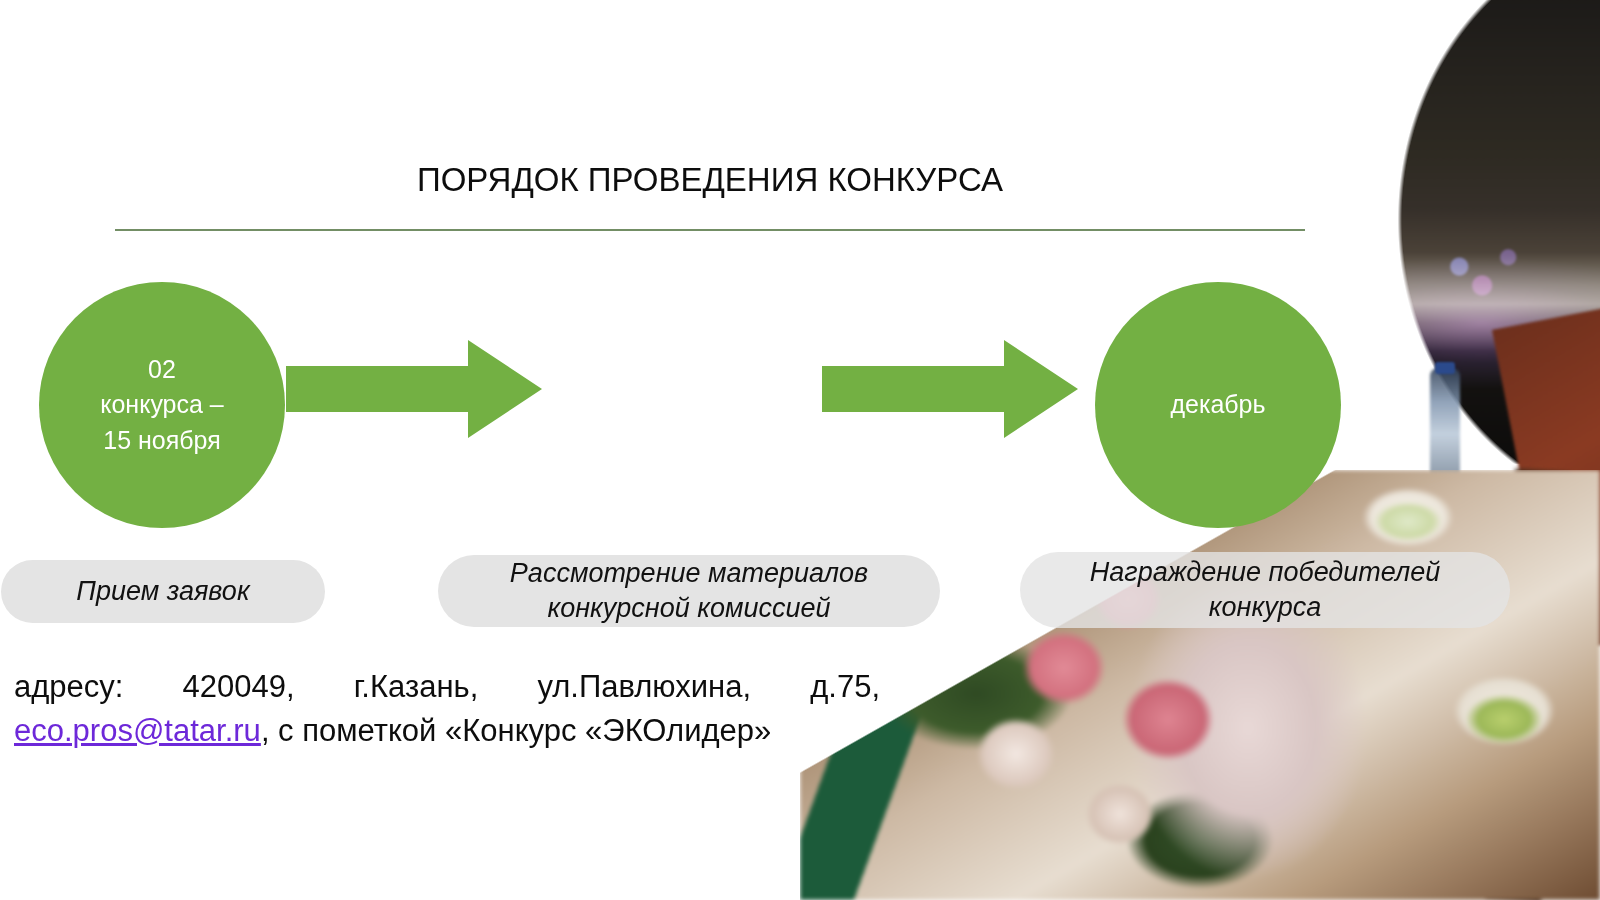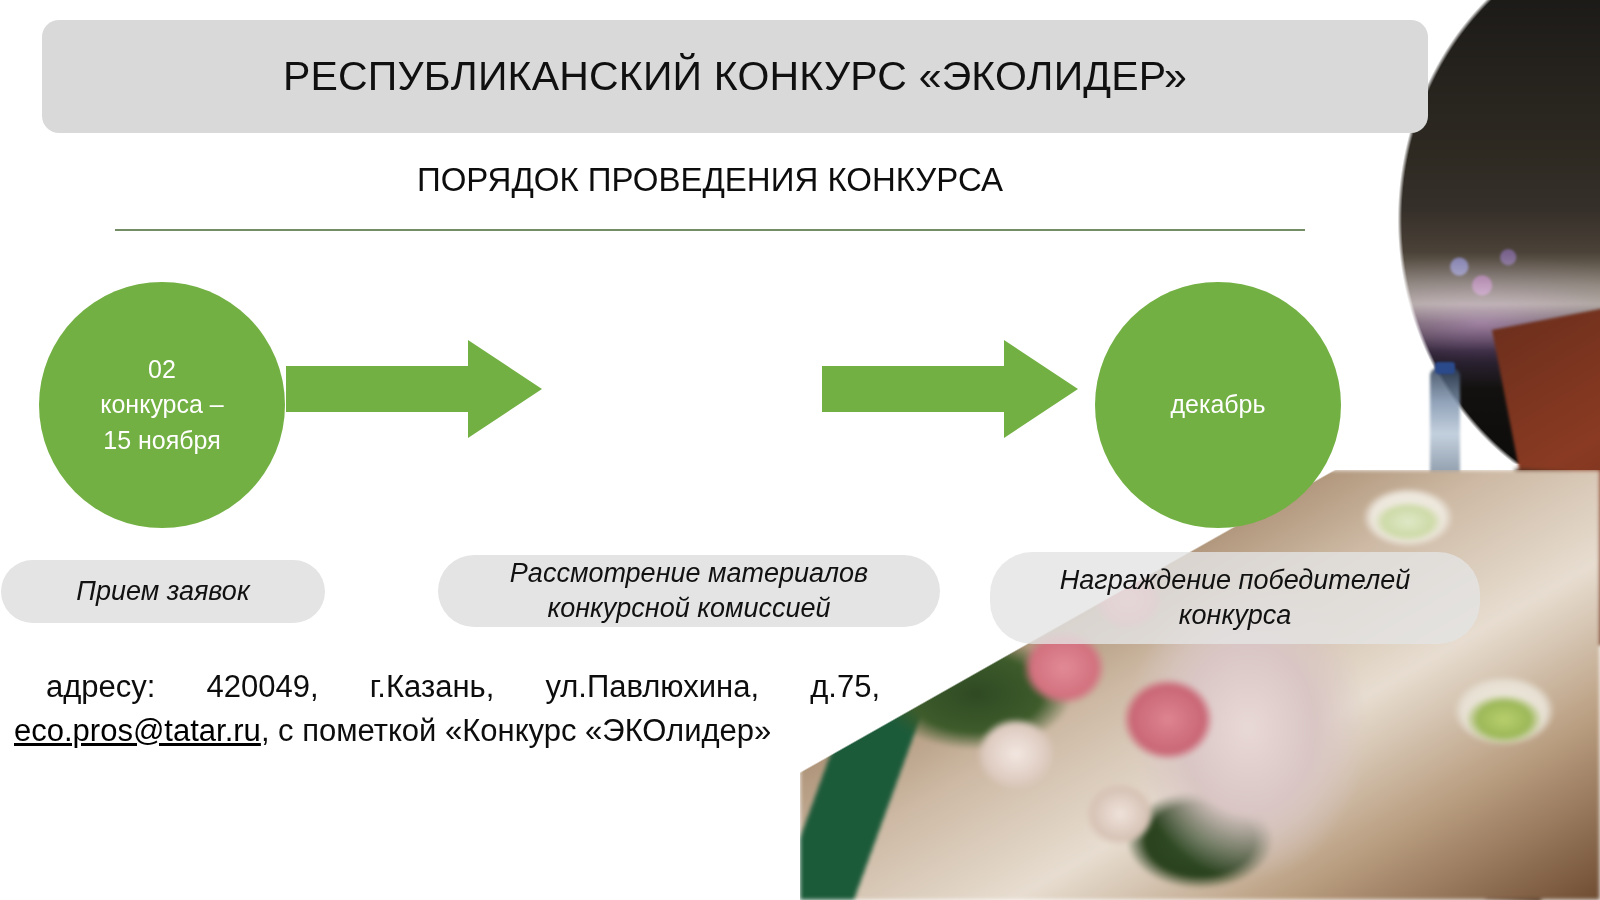--- a/index.html
+++ b/index.html
@@ -230,57 +230,54 @@
     font-style: italic;
     font-size: 27px;
     line-height: 1.28;
     color: #111111;
     box-sizing: border-box;
     padding: 0 22px;
   }
   .pill-1 { left: 1px;   top: 560px; width: 324px; height: 63px; }
   .pill-2 { left: 438px; top: 555px; width: 502px; height: 72px; }
   .pill-3 {
-    left: 990px; top: 552px; width: 490px; height: 92px;
+    left: 1020px; top: 552px; width: 490px; height: 76px;
     background: rgba(228,228,228,0.80);
   }
 
   
   .body-text {
     position: absolute;
     left: 14px;
     top: 665px;
     width: 866px;
     font-size: 31px;
     line-height: 1.42;
     color: #0d0d0d;
     text-align: justify;
   }
   .body-text .last-line { text-align: left; }
   .mail-link {
-    color: #000000;
+    color: #6d28d9;
   }
 </style>
 </head>
 <body>
 
 <div id="slide">
 
   <div class="photo-layer">
     <div class="photo-top"></div>
     <div class="photo-top-bottle"></div>
     <div class="photo-top-bottlecap"></div>
     <div class="photo-top-banner"></div>
     <div class="photo-bottom-chair"></div>
     <div class="photo-bottom"></div>
   </div>
 
-  <div class="title-bar">
-    <span class="title-text">РЕСПУБЛИКАНСКИЙ КОНКУРС «ЭКОЛИДЕР»</span>
-  </div>
 
   <div class="subtitle">ПОРЯДОК ПРОВЕДЕНИЯ КОНКУРСА</div>
   <div class="rule"></div>
 
   <div class="flow">
 
     <div class="circle circle-1">
       <span>
         <span>02</span><br>
         <span>конкурса –</span><br>
@@ -318,17 +315,17 @@
   </div>
 
   <div class="pill pill-3">
     <span>
       <span>Награждение победителей</span><br>
       <span>конкурса</span>
     </span>
   </div>
 
   <div class="body-text">
-    <div style="text-align:justify;text-align-last:justify;margin-left:32px;">адресу: 420049, г.Казань, ул.Павлюхина, д.75,</div>
+    <div style="text-align:justify;text-align-last:justify;">адресу: 420049, г.Казань, ул.Павлюхина, д.75,</div>
     <div class="last-line"><a class="mail-link" href="#">eco.pros@tatar.ru</a><span>, с пометкой «Конкурс «ЭКОлидер»</span></div>
   </div>
 
 </div>
 
 </body></html>

